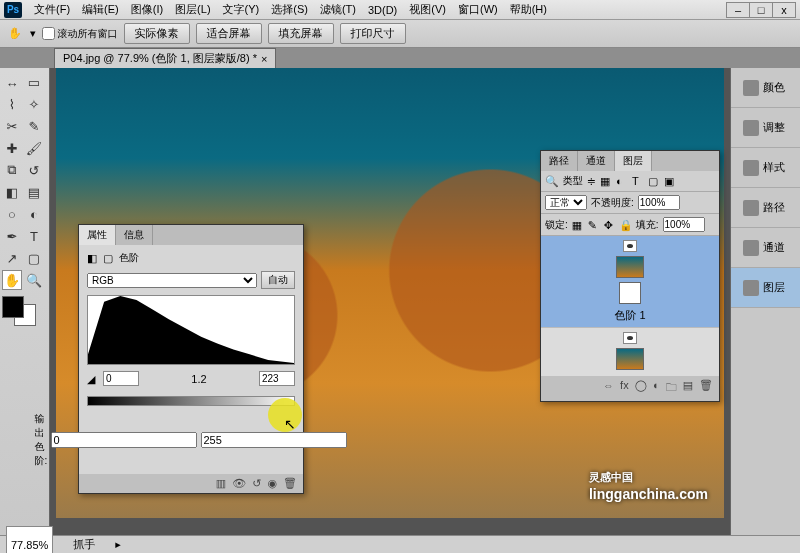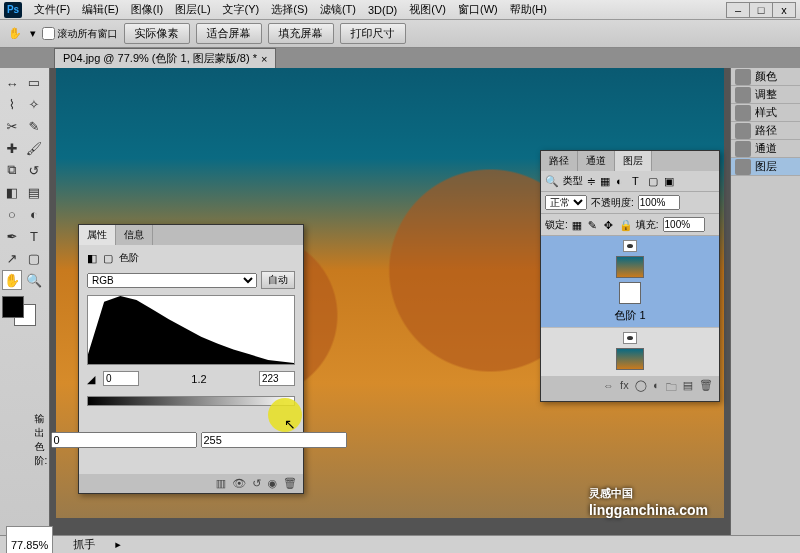--- a/index.html
+++ b/index.html
@@ -30,26 +30,26 @@
 .fgbg { width: 40px; height: 30px; position: relative; margin-top: 4px; }
 .fgbg .fg { position: absolute; top: 0; left: 0; width: 22px; height: 22px; background: #000; border: 1px solid #666; }
 .fgbg .bg { position: absolute; bottom: 0; right: 6px; width: 22px; height: 22px; background: #fff; border: 1px solid #666; }
 
 .canvas-area { flex: 1; position: relative; overflow: hidden; background: #535353; }
 .imgstage { position: absolute; top: 0; left: 6px; right: 6px; height: 450px; background: linear-gradient(180deg,#0a5a72 0%, #0a6a82 20%, #c87a1e 45%, #d68b2a 70%, #9a7a4a 100%); }
 
 .imgstage::before { content: ""; position: absolute; inset: 0; background:
   radial-gradient(circle at 30% 55%, #b0561a 80px, transparent 82px),
   radial-gradient(circle at 65% 45%, #b0561a 100px, transparent 102px); opacity: .6; }
-.watermark { position: absolute; right: 16px; bottom: 0; color: #fff; font-size: 18px; font-weight: bold; text-shadow: 0 0 4px #000; }
+.watermark { position: absolute; right: 16px; bottom: 16px; color: #fff; font-size: 18px; font-weight: bold; text-shadow: 0 0 4px #000; }
 .watermark small { display: block; font-size: 14px; font-weight: bold; }
 
 
 .rdock { width: 70px; background: #c8c8c8; border-left: 1px solid #666; display: flex; flex-direction: column; }
-.rdock .ritem { height: 18px; display: flex; align-items: center; gap: 4px; padding: 0 4px; border-bottom: 1px solid #aaa; }
+.rdock .ritem { height: 40px; display: flex; align-items: center; gap: 4px; padding: 0 12px; border-bottom: 1px solid #aaa; }
 .rdock .ritem .ic { width: 16px; height: 16px; background: #888; border-radius: 2px; }
 .rdock .ritem.sel { background: #a0c0e0; }
 
 
 .layerspanel { position: absolute; top: 150px; right: 80px; width: 180px; background: #d0d0d0; border: 1px solid #333; box-shadow: 2px 2px 6px rgba(0,0,0,.4); }
 .paneltabs { display: flex; background: #bcbcbc; }
 .paneltabs span { padding: 3px 8px; font-size: 10px; border-right: 1px solid #999; }
 .paneltabs span.active { background: #d8d8d8; }
 .panel-row { display: flex; align-items: center; gap: 4px; padding: 3px 4px; border-bottom: 1px solid #aaa; flex-wrap: wrap; }
 .panel-row select, .panel-row input { font-size: 10px; }

